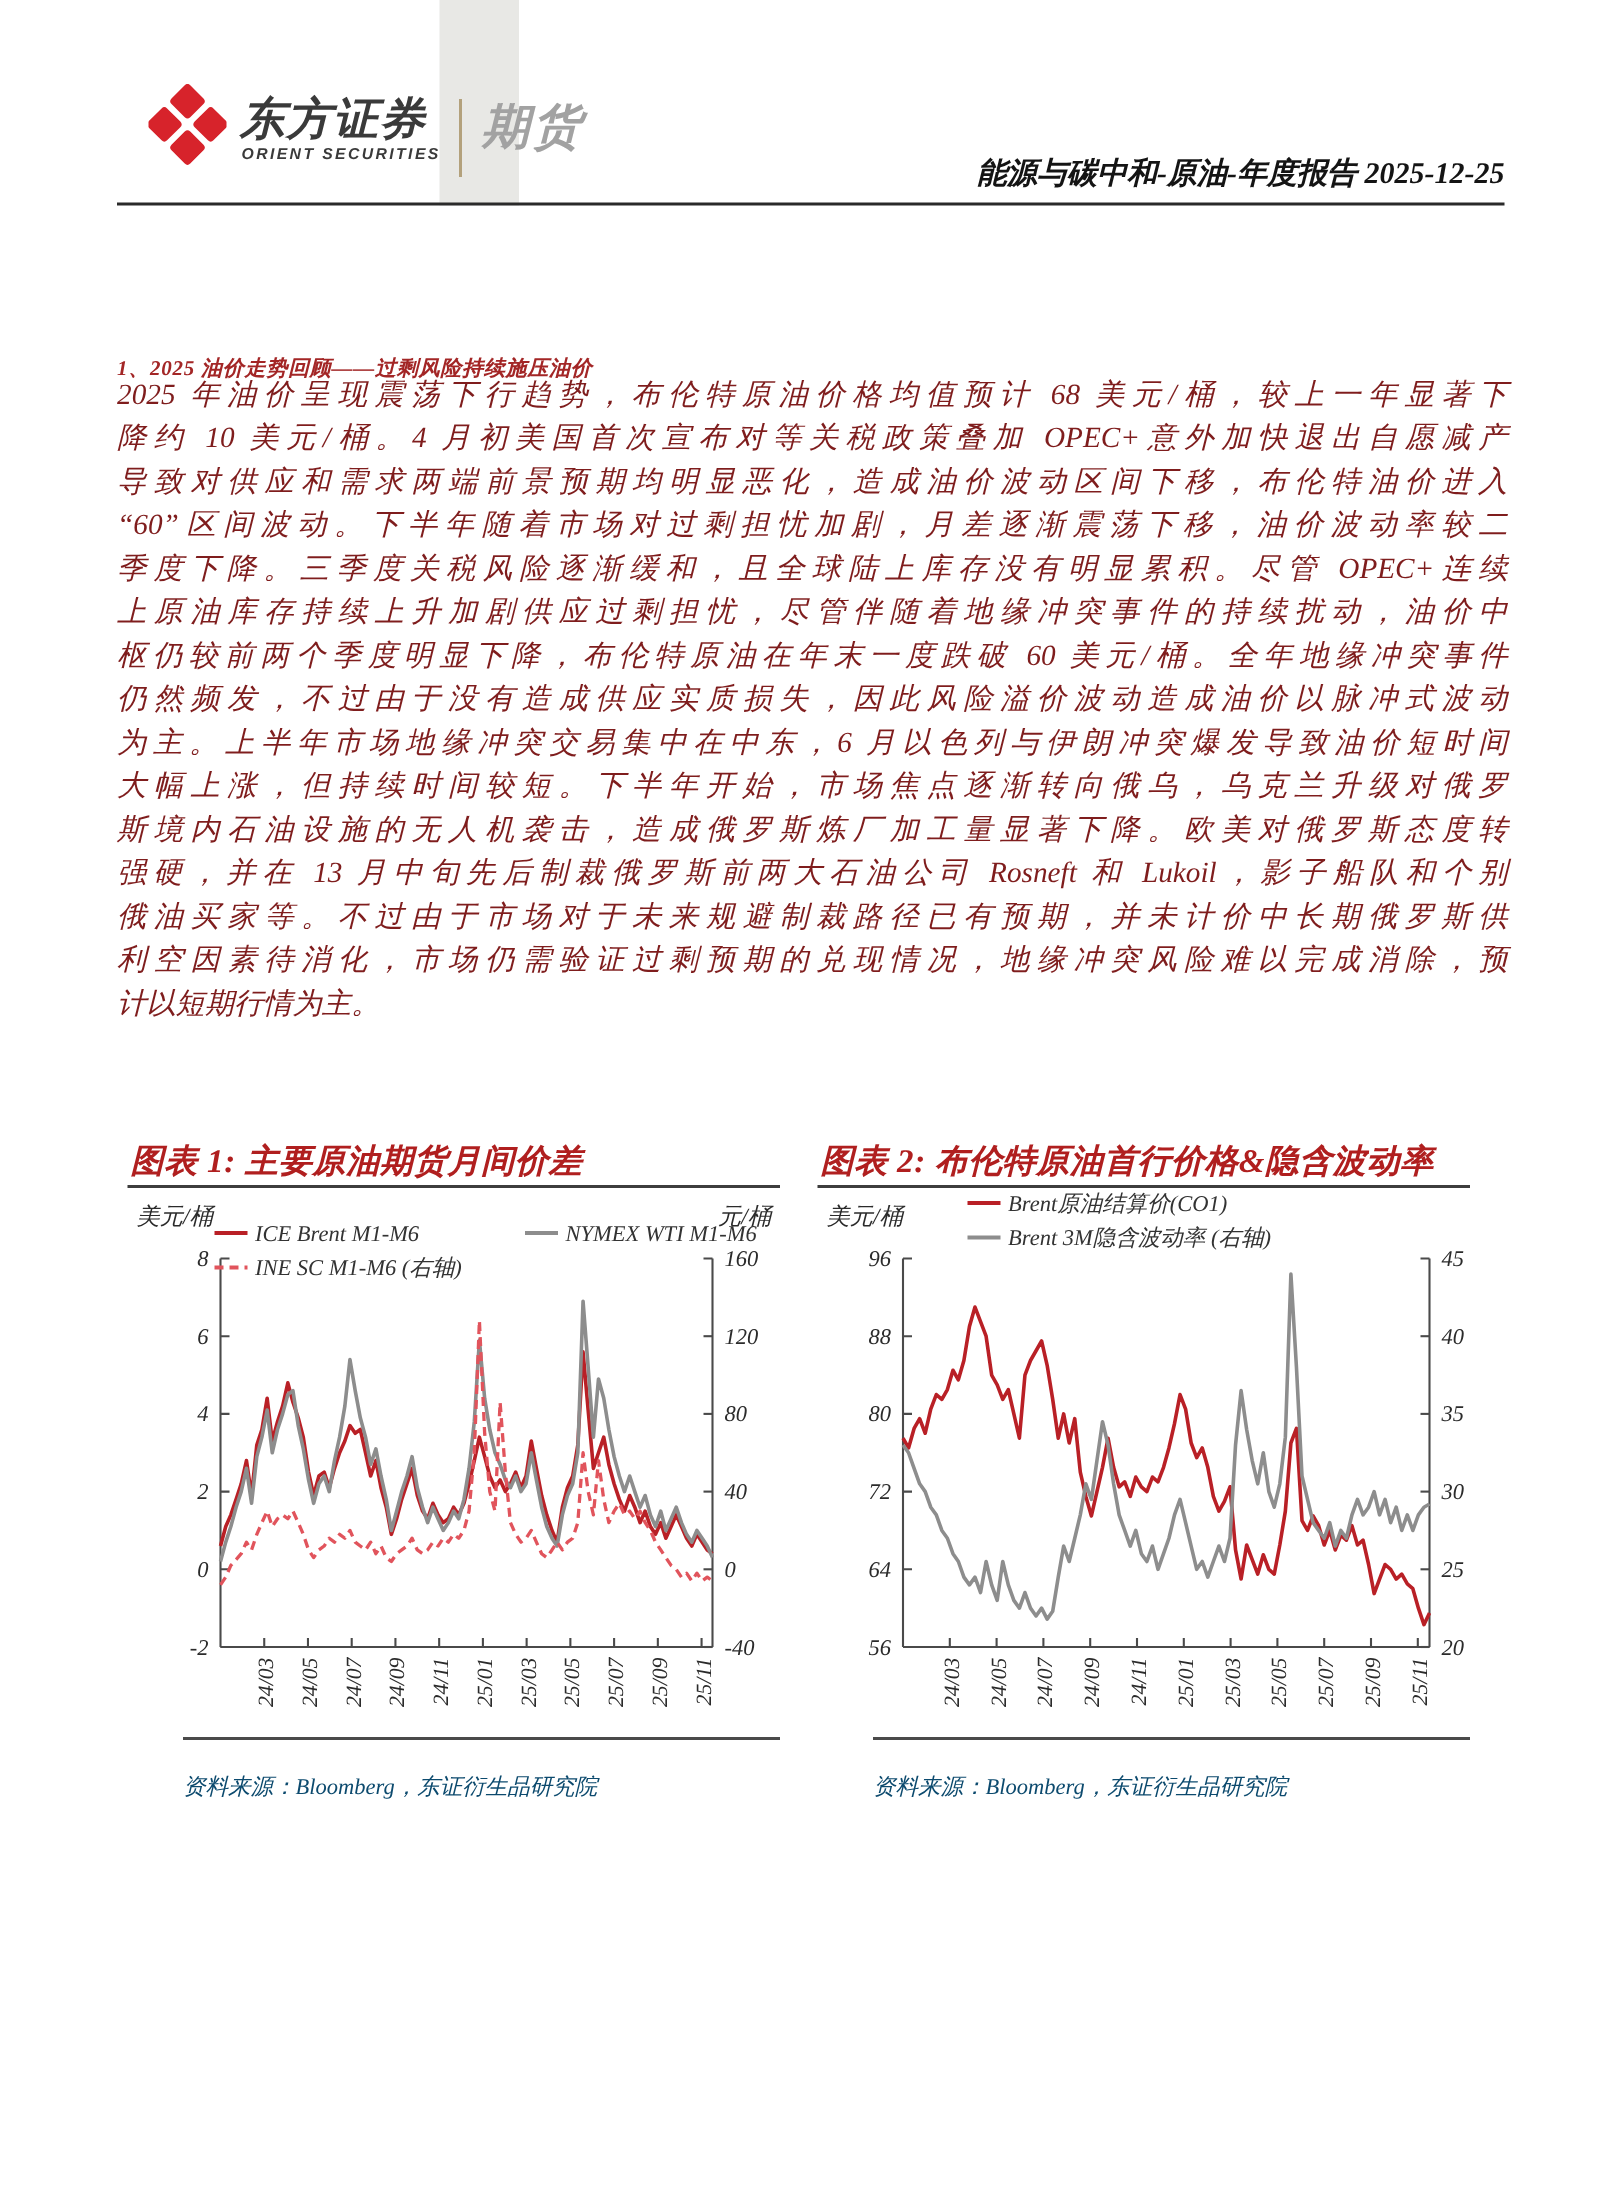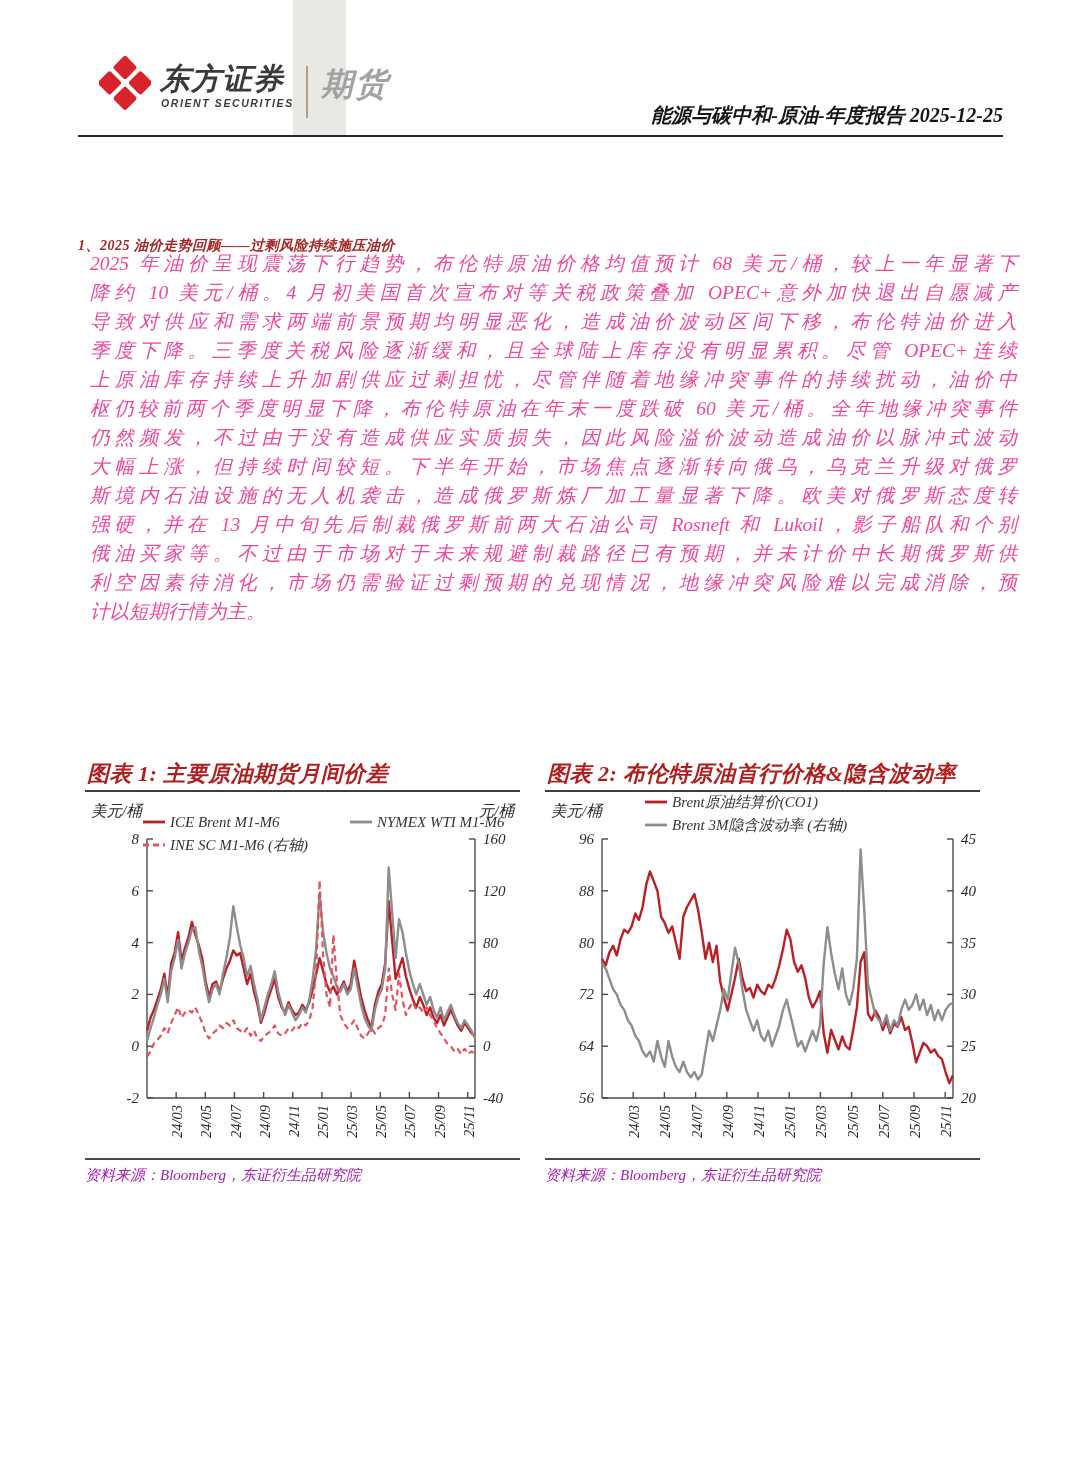--- a/index.html
+++ b/index.html
@@ -15,32 +15,32 @@
             font-weight:bold;font-size:10.5px;color:#3a3a3a;letter-spacing:1.6px;}
   .logo-divider{position:absolute;left:306px;top:66px;width:2px;height:52px;background:#b3a17c;}
   .division{position:absolute;left:321px;top:63px;font-family:"Liberation Sans",sans-serif;
             font-weight:bold;font-size:32px;color:#a2a2a2;letter-spacing:2px;text-align:right;}
   .report-label{position:absolute;right:77px;top:102px;font-size:20px;font-weight:bold;color:#141414;}
   .header-rule{position:absolute;left:78px;top:135px;width:925px;height:2px;background:#2a2a2a;}
 
   
   .section-title{position:absolute;left:78px;top:205px;font-size:14px;font-weight:bold;
                  color:#a32626;letter-spacing:0.5px;margin-top:32px;}
-  .para{position:absolute;left:78px;top:249px;width:927px;font-size:19.5px;line-height:29px;color:#ec4899;margin-left:12px;}
+  .para{position:absolute;left:78px;top:249px;width:927px;font-size:19.5px;line-height:29px;color:#7f1d1d;}
   .para-line{text-align:justify;text-align-last:justify;}
   .para-line.last{text-align-last:left;}
 
   
   .fig{position:absolute;top:763px;width:435px;}
   .fig1{left:85px;}
   .fig2{left:545px;}
   .fig-title{font-size:22px;font-weight:bold;color:#b01f1f;line-height:22px;
              padding:0 0 5px 2px;border-bottom:2px solid #3d3d3d;letter-spacing:0.5px;}
   .fig-svg{display:block;width:435px;height:366px;}
-  .fig-source{border-top:2px solid #4a4a4a;padding-top:6px;font-size:15px;color:#a21caf;}
+  .fig-source{border-top:2px solid #4a4a4a;padding-top:22px;font-size:15px;color:#0c4a6e;margin-left:37px;}
   .fig-svg text{font-family:"Liberation Serif",serif;}
   .fig-svg .axis{stroke:#4a4a4a;stroke-width:1.4;}
   .fig-svg text.ax{font-size:15px;fill:#2b2b2b;}
   .fig-svg text.xl{font-size:14.5px;fill:#2b2b2b;}
   .fig-svg text.lg{font-size:15px;fill:#333;}
   .fig-svg text.un{font-size:15.5px;fill:#2b2b2b;}
 
   
   .footer-rule{position:absolute;left:84px;top:1354px;width:903px;height:2px;background:#2f2f2f;}
   .page-num{position:absolute;left:430px;top:1366px;width:24px;text-align:center;font-size:18px;color:#222;}
@@ -68,24 +68,26 @@
   <div class="division">期货</div>
   <div class="report-label">能源与碳中和-原油-年度报告 2025-12-25</div>
   <div class="header-rule"></div>
 
   <div class="section-title">1、2025 油价走势回顾——过剩风险持续施压油价</div>
 
   <div class="para">
     <div class="para-line">2025 年油价呈现震荡下行趋势，布伦特原油价格均值预计 68 美元/桶，较上一年显著下</div>
     <div class="para-line">降约 10 美元/桶。4 月初美国首次宣布对等关税政策叠加 OPEC+意外加快退出自愿减产</div>
     <div class="para-line">导致对供应和需求两端前景预期均明显恶化，造成油价波动区间下移，布伦特油价进入</div>
+    <div class="para-line">“60”区间波动。下半年随着市场对过剩担忧加剧，月差逐渐震荡下移，油价波动率较二</div>
     <div class="para-line">季度下降。三季度关税风险逐渐缓和，且全球陆上库存没有明显累积。尽管 OPEC+连续</div>
     <div class="para-line">上原油库存持续上升加剧供应过剩担忧，尽管伴随着地缘冲突事件的持续扰动，油价中</div>
     <div class="para-line">枢仍较前两个季度明显下降，布伦特原油在年末一度跌破 60 美元/桶。全年地缘冲突事件</div>
     <div class="para-line">仍然频发，不过由于没有造成供应实质损失，因此风险溢价波动造成油价以脉冲式波动</div>
+    <div class="para-line">为主。上半年市场地缘冲突交易集中在中东，6 月以色列与伊朗冲突爆发导致油价短时间</div>
     <div class="para-line">大幅上涨，但持续时间较短。下半年开始，市场焦点逐渐转向俄乌，乌克兰升级对俄罗</div>
     <div class="para-line">斯境内石油设施的无人机袭击，造成俄罗斯炼厂加工量显著下降。欧美对俄罗斯态度转</div>
     <div class="para-line">强硬，并在 13 月中旬先后制裁俄罗斯前两大石油公司 Rosneft 和 Lukoil，影子船队和个别</div>
     <div class="para-line">俄油买家等。不过由于市场对于未来规避制裁路径已有预期，并未计价中长期俄罗斯供</div>
     <div class="para-line">利空因素待消化，市场仍需验证过剩预期的兑现情况，地缘冲突风险难以完成消除，预</div>
     <div class="para-line last">计以短期行情为主。</div>
   </div>
 
   <figure class="fig fig1" style="margin:0">
     <div class="fig-title">图表 1: 主要原油期货月间价差</div>

